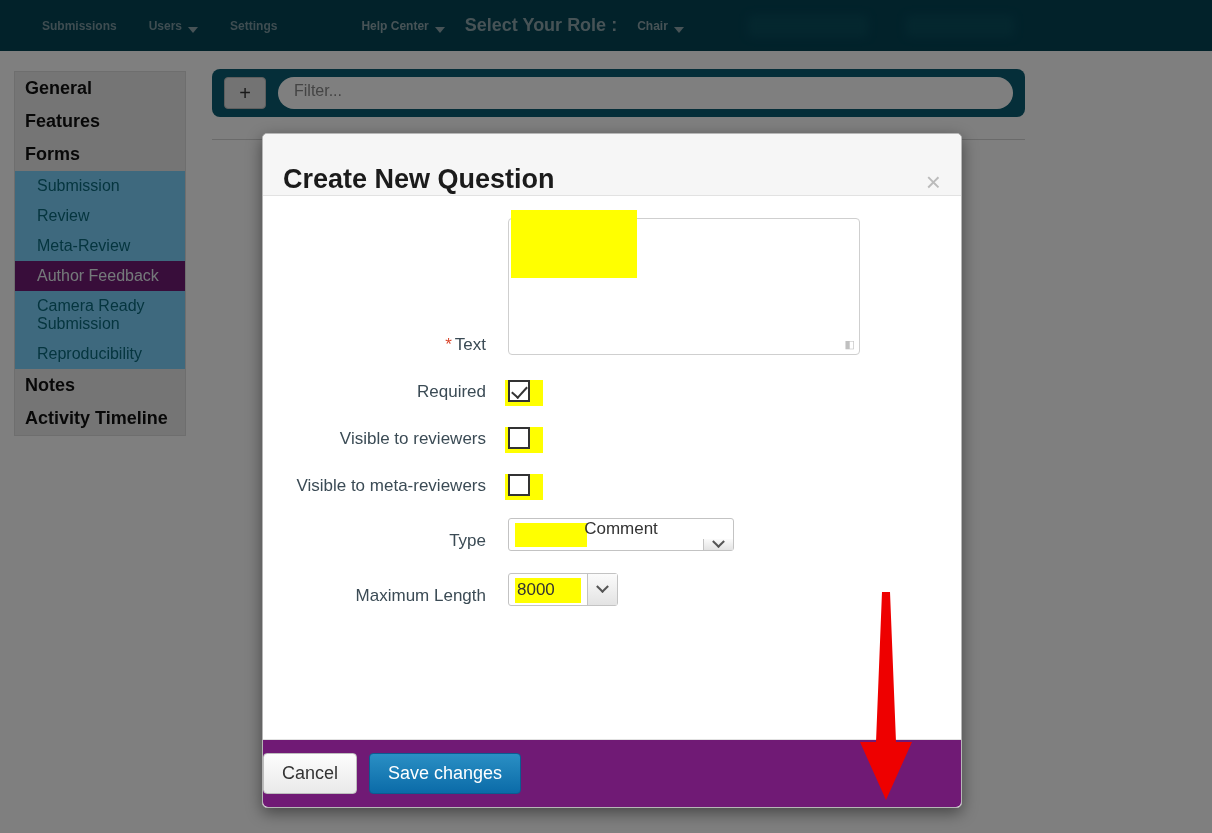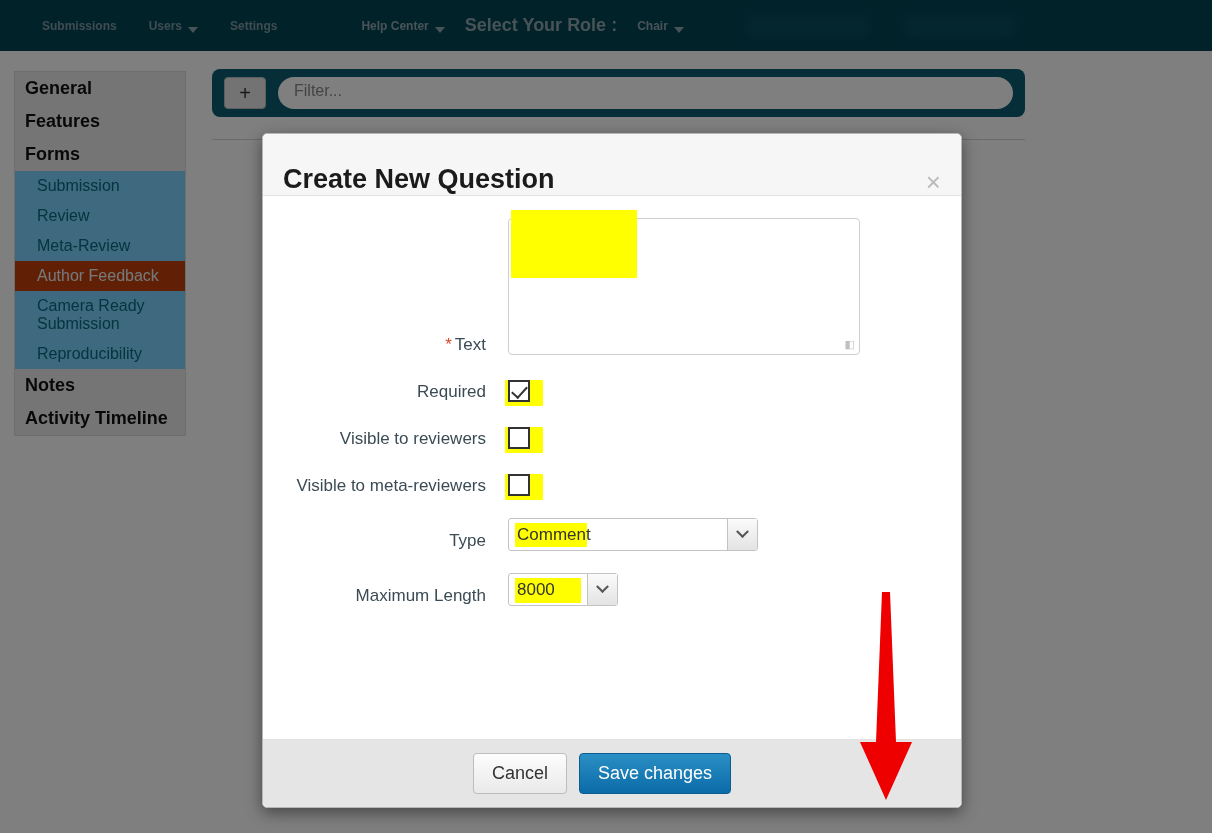--- a/index.html
+++ b/index.html
@@ -46,21 +46,21 @@
   .sidebar {
     position: absolute; left: 14px; top: 20px; width: 172px;
     background: #f0f0f0; border: 1px solid #dddddd;
     font-size: 17px;
   }
   .side-head {
     background: #ebebeb; color: #111111; font-weight: 700;
     padding: 6px 10px; font-size: 18px;
   }
   .side-sub { padding: 6px 10px 6px 22px; color: #0a6a7e; font-size: 16px; cursor: pointer; background: #7dd3fc; }
-  .side-sub.active { background: #c2410c; color: #e9f2f4; }
+  .side-sub.active { background: #701a75; color: #e9f2f4; }
 
   .content { position: absolute; left: 200px; top: 0; right: 0; }
   .page-title {
     font-size: 29px; font-weight: 700; color: #111111;
     margin: 18px 0 0 12px; letter-spacing: .2px;
   }
   .toolbar {
     margin: 18px 22px 0 12px; height: 48px;
     background: #0b5d72; border-radius: 8px;
     display: flex; align-items: center; padding: 0 12px; gap: 12px;
@@ -129,29 +129,29 @@
     background: #ffffff; display: inline-flex; align-items: center;
     font-size: 17px; color: #333333; cursor: pointer;
   }
   .select .val { padding: 0 8px; position: relative; z-index: 1; }
   .select .arrow {
     width: 30px; height: 31px; border-left: 1px solid #c3c3c3;
     background: linear-gradient(#fbfbfb,#e3e3e3);
     display: flex; align-items: center; justify-content: center; margin-left: auto;
   }
   .chev { width: 9px; height: 9px; border: solid #555; border-width: 0 2px 2px 0; transform: rotate(45deg) translate(-2px,-2px); }
-  .sel-type { width: 250px; }
+  .sel-type { width: 226px; flex-direction: column; }
   .sel-len  { width: 110px; }
   .hl-sel-type { left: 6px; top: 4px; width: 72px; height: 24px; }
   .hl-sel-len  { left: 6px; top: 4px; width: 66px; height: 25px; }
 
   .modal-footer {
     position: absolute; left: 0; bottom: 0; width: 100%; height: 68px;
-    background: #e5e5e5; border-top: 1px solid #e2e2e2; border-radius: 0 0 5px 5px;
-    display: flex; align-items: center; justify-content: center; gap: 12px; padding-right: 20px;
+    background: #701a75; border-top: 1px solid #e2e2e2; border-radius: 0 0 5px 5px;
+    display: flex; align-items: center; justify-content: flex-start; gap: 12px; padding-right: 20px;
   }
   .btn {
     font-size: 18px; padding: 9px 18px; border-radius: 4px; cursor: pointer;
     border: 1px solid #bdbdbd;
   }
   .btn-cancel { background: linear-gradient(#fdfdfd,#e9e9e9); color: #333333; }
   .btn-save {
     background: linear-gradient(#2a8fc4,#0b6ba8); color: #ffffff;
     border-color: #0a5c91; font-weight: 400;
   }

